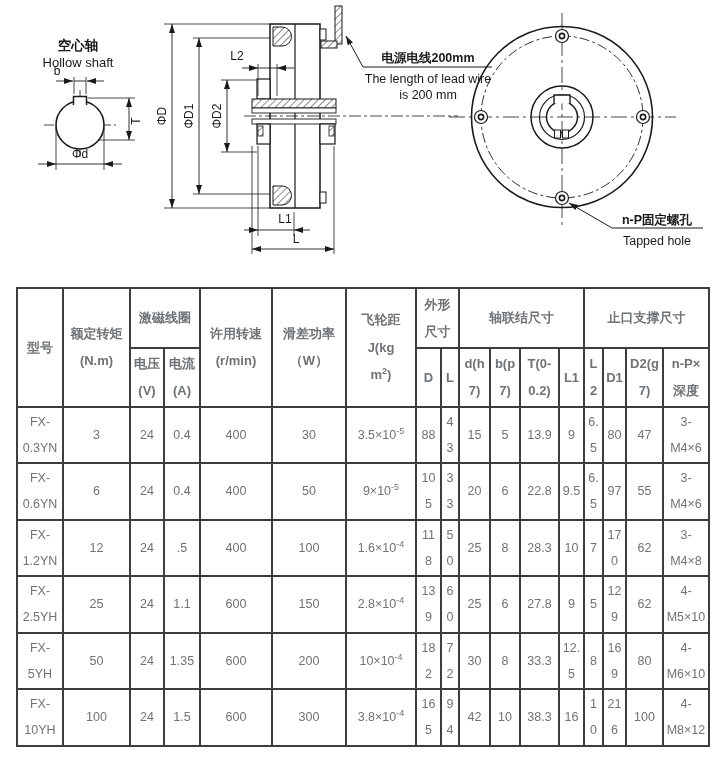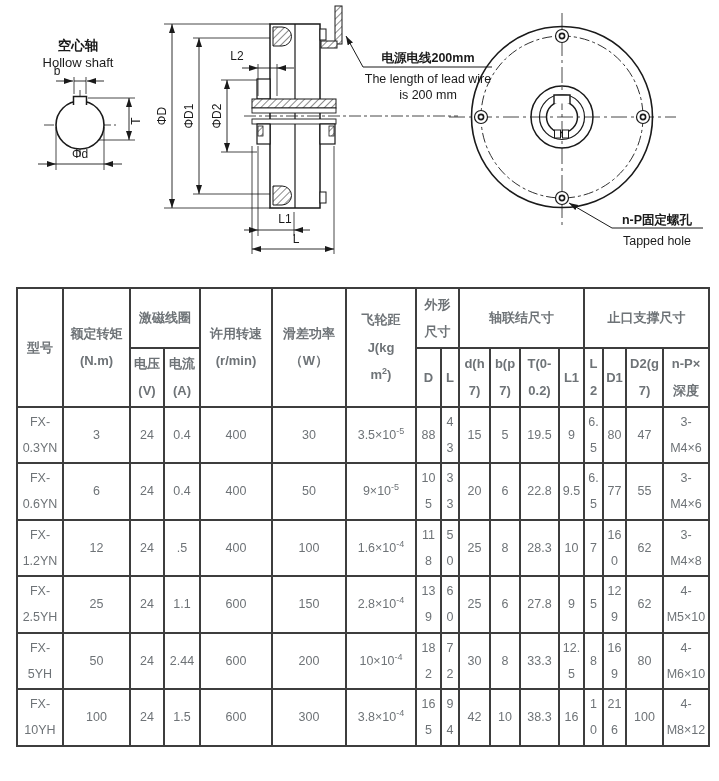--- a/index.html
+++ b/index.html
@@ -261,21 +261,21 @@
           <td>3</td>
           <td>24</td>
           <td>0.4</td>
           <td>400</td>
           <td>30</td>
           <td>3.5×10<sup>-5</sup></td>
           <td>88</td>
           <td>43</td>
           <td>15</td>
           <td>5</td>
-          <td>19.5</td>
+          <td>13.9</td>
           <td>9</td>
           <td>6.5</td>
           <td>80</td>
           <td>47</td>
           <td>3-M4×6</td>
         </tr>
         <tr>
           <td>FX-0.6YN</td>
           <td>6</td>
           <td>24</td>
@@ -283,40 +283,40 @@
           <td>400</td>
           <td>50</td>
           <td>9×10<sup>-5</sup></td>
           <td>105</td>
           <td>33</td>
           <td>20</td>
           <td>6</td>
           <td>22.8</td>
           <td>9.5</td>
           <td>6.5</td>
-          <td>77</td>
+          <td>97</td>
           <td>55</td>
           <td>3-M4×6</td>
         </tr>
         <tr>
           <td>FX-1.2YN</td>
           <td>12</td>
           <td>24</td>
           <td>.5</td>
           <td>400</td>
           <td>100</td>
           <td>1.6×10<sup>-4</sup></td>
           <td>118</td>
           <td>50</td>
           <td>25</td>
           <td>8</td>
           <td>28.3</td>
           <td>10</td>
           <td>7</td>
-          <td>160</td>
+          <td>170</td>
           <td>62</td>
           <td>3-M4×8</td>
         </tr>
         <tr>
           <td>FX-2.5YH</td>
           <td>25</td>
           <td>24</td>
           <td>1.1</td>
           <td>600</td>
           <td>150</td>
@@ -329,21 +329,21 @@
           <td>9</td>
           <td>5</td>
           <td>129</td>
           <td>62</td>
           <td>4-M5×10</td>
         </tr>
         <tr>
           <td>FX-5YH</td>
           <td>50</td>
           <td>24</td>
-          <td>2.44</td>
+          <td>1.35</td>
           <td>600</td>
           <td>200</td>
           <td>10×10<sup>-4</sup></td>
           <td>182</td>
           <td>72</td>
           <td>30</td>
           <td>8</td>
           <td>33.3</td>
           <td>12.5</td>
           <td>8</td>

